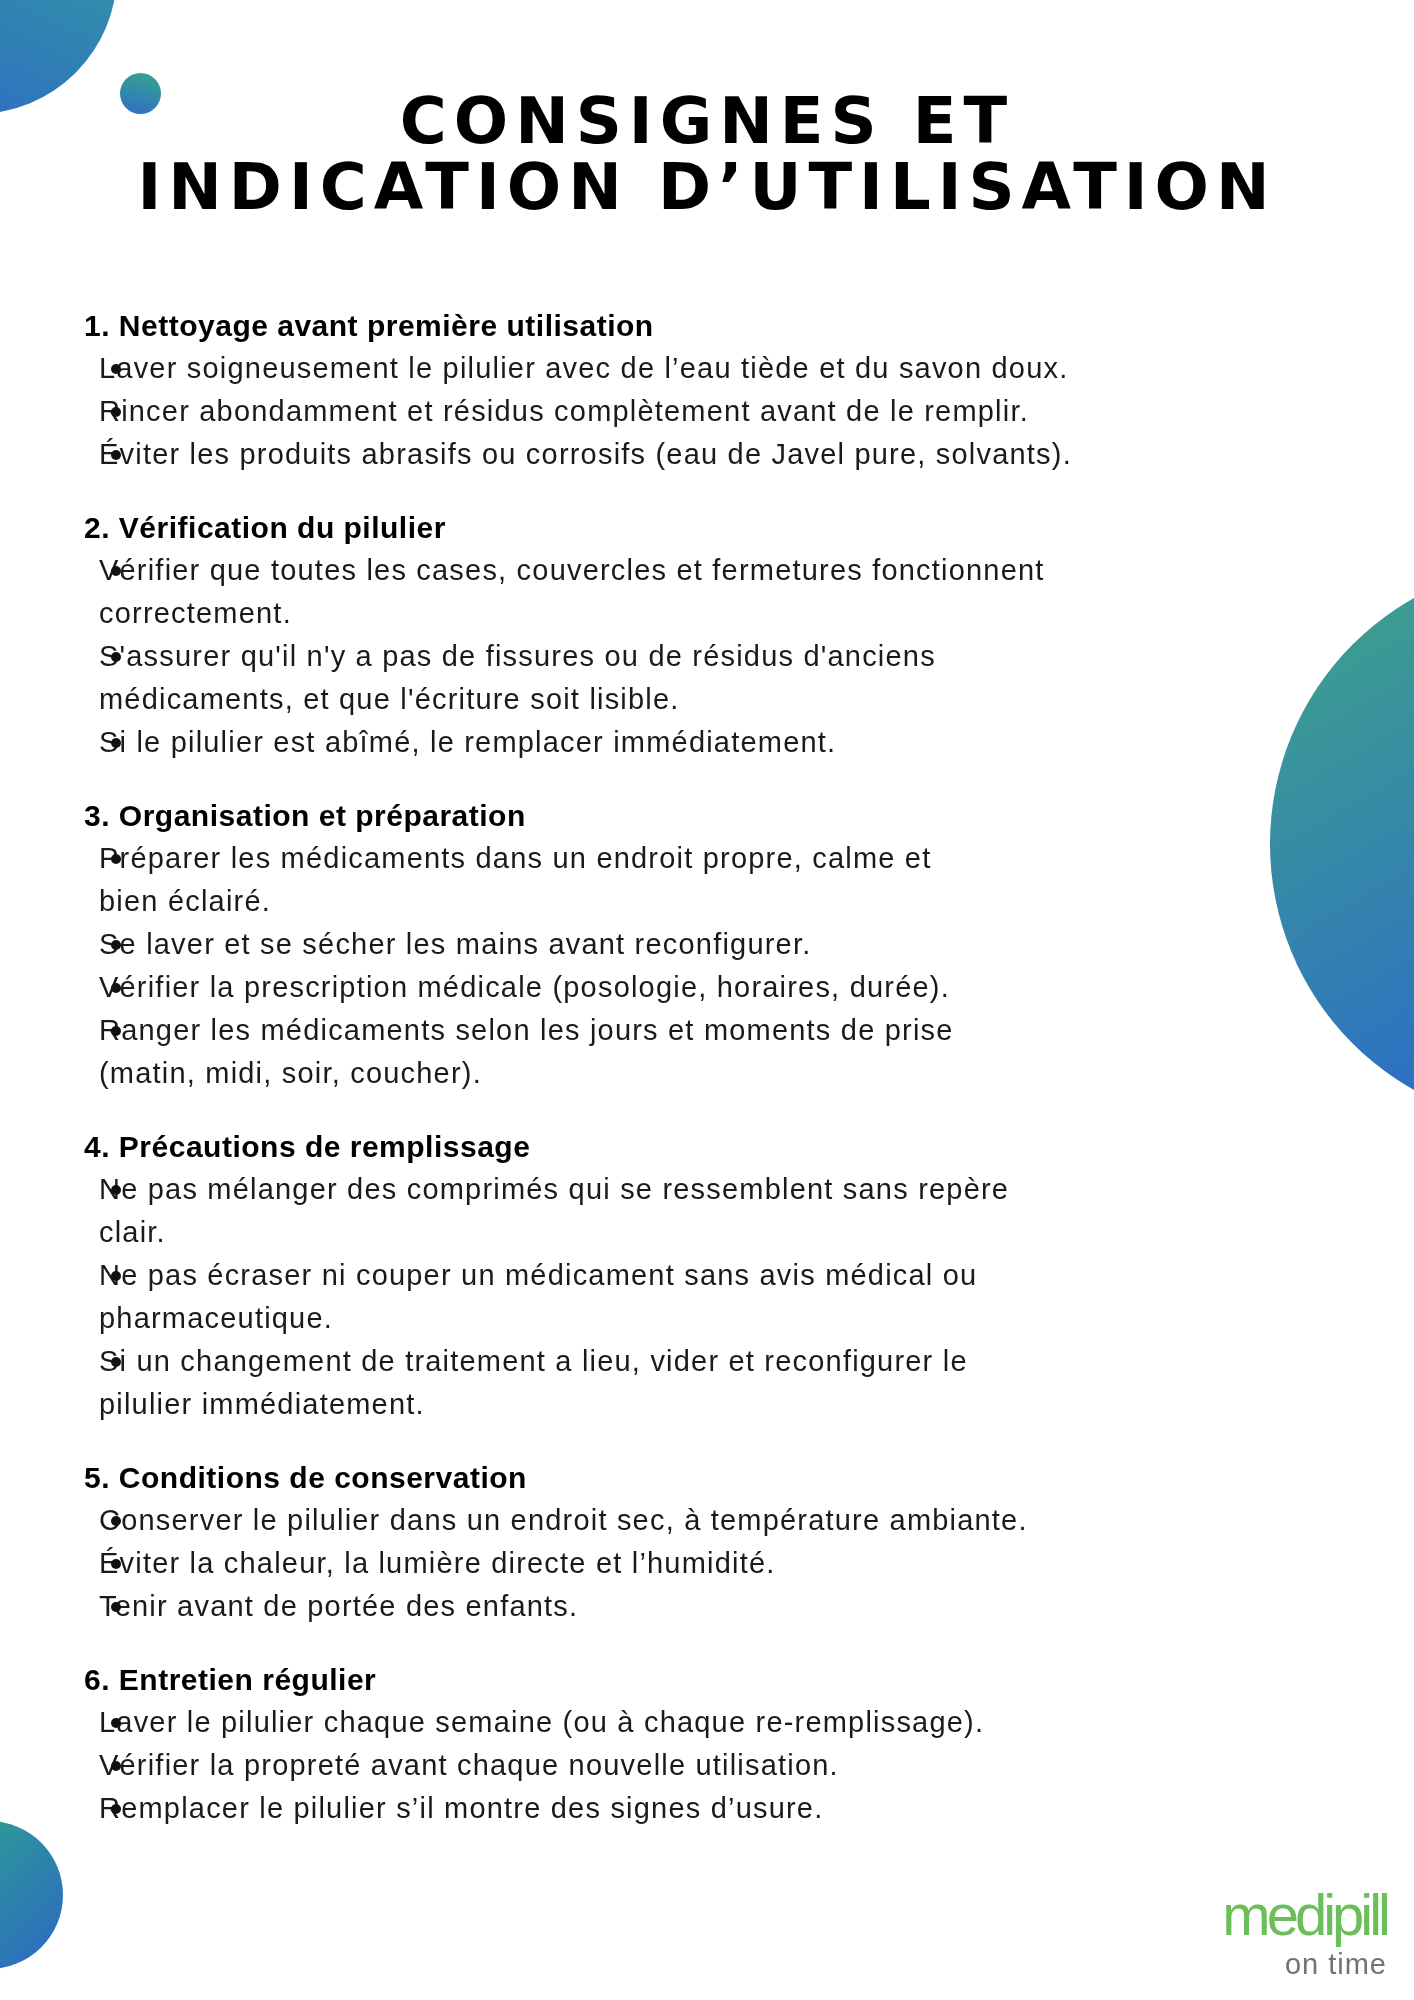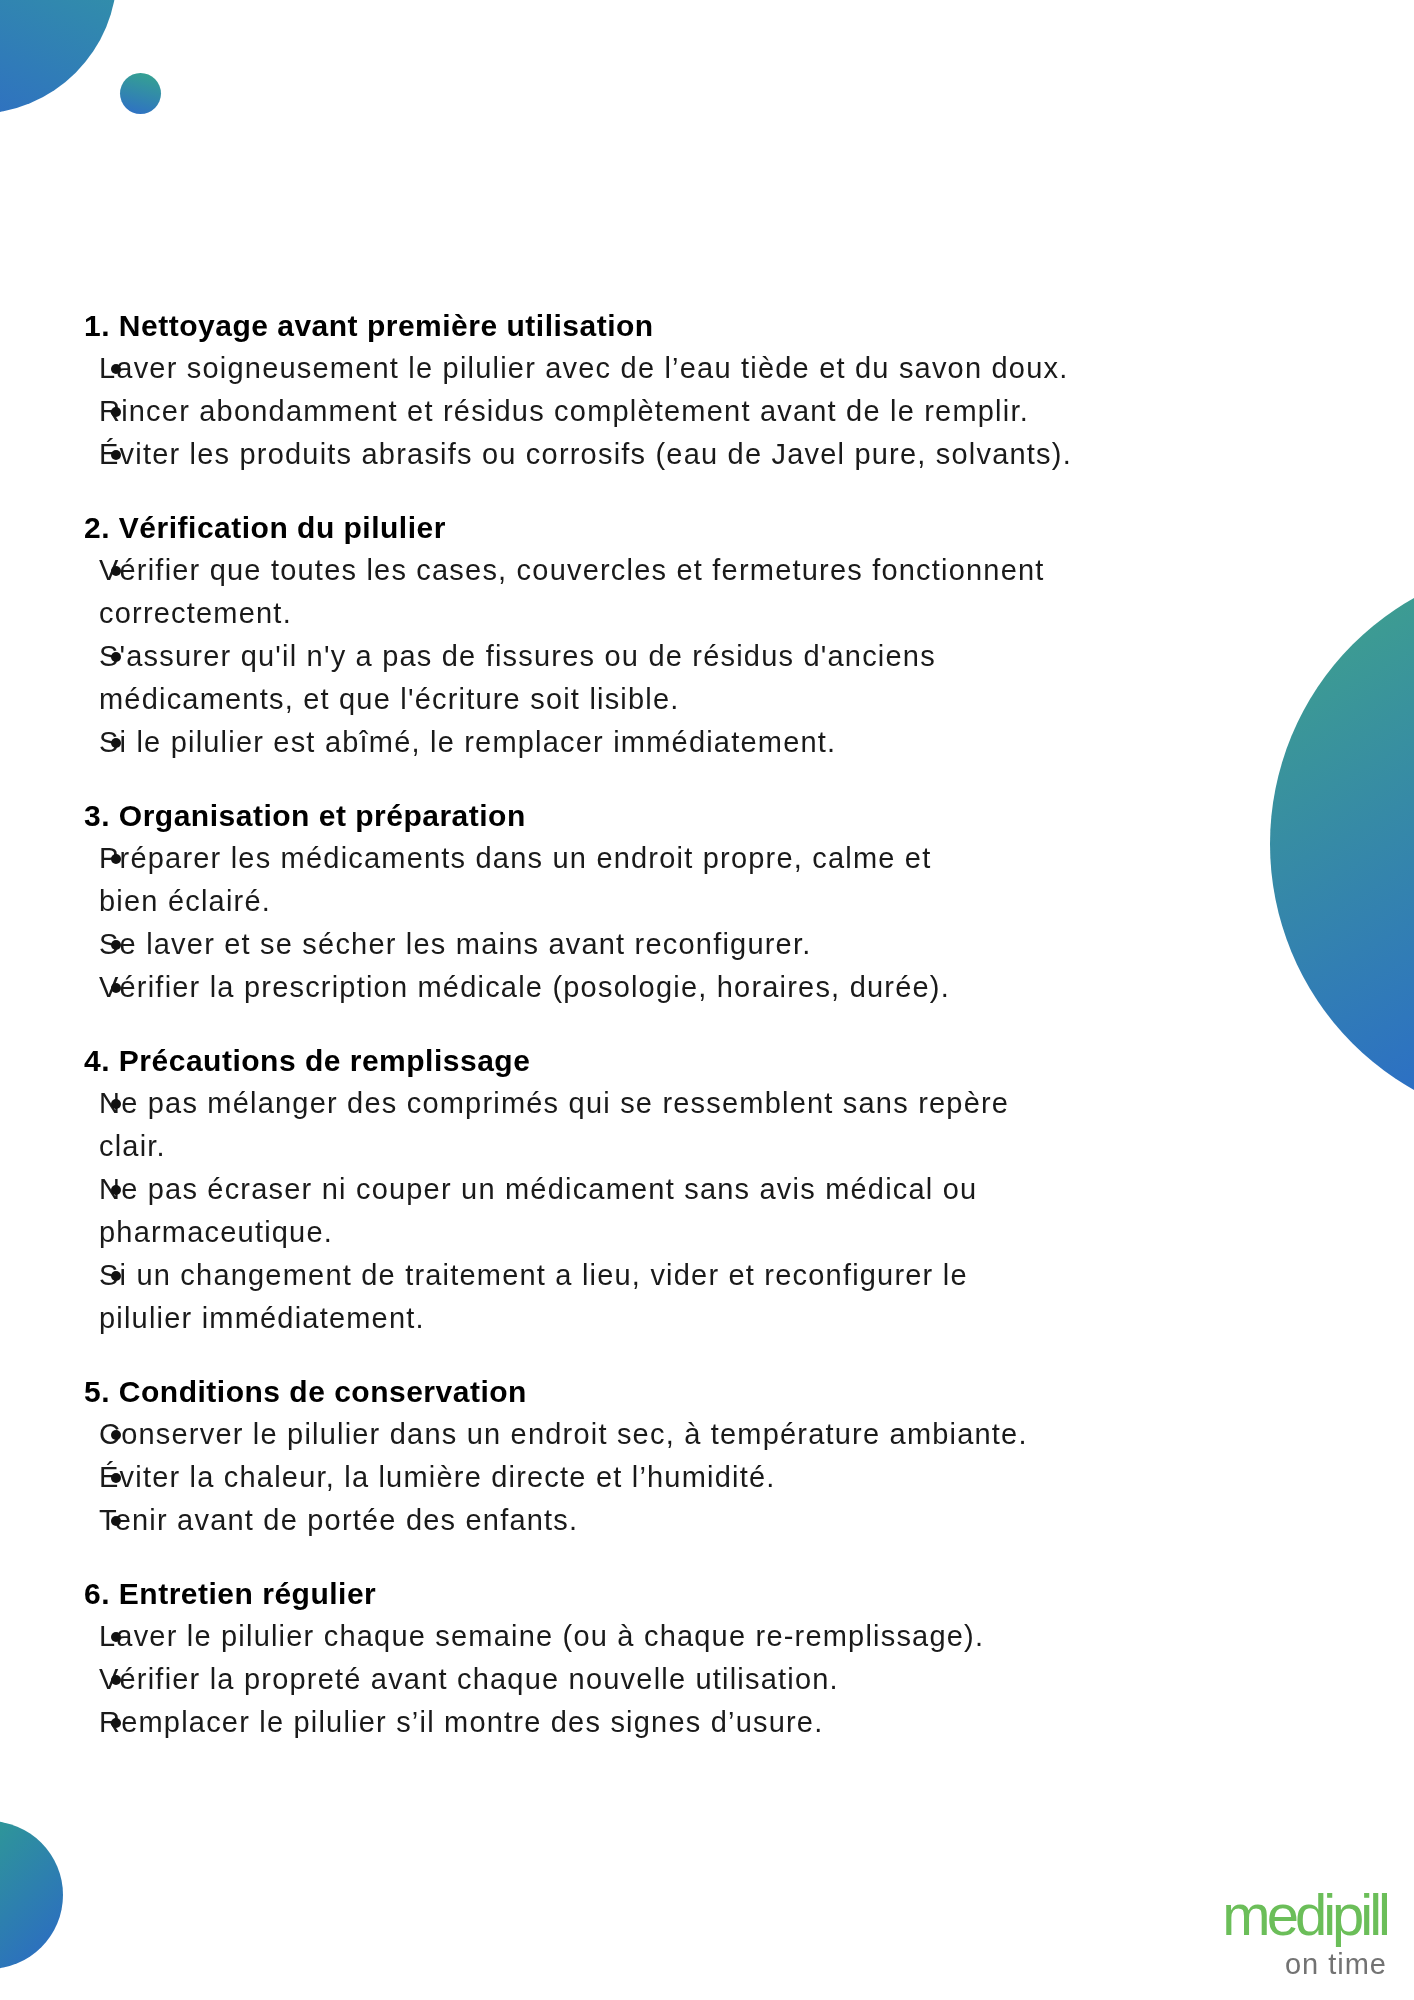--- a/index.html
+++ b/index.html
@@ -101,20 +101,24 @@
 </head>
 <body>
 
 <div class="page">
 
   <div class="circle circle-top-left"></div>
   <div class="circle circle-top-small"></div>
   <div class="circle circle-right"></div>
   <div class="circle circle-bottom-left"></div>
 
+  <h1 class="title">
+    <span class="title-line">CONSIGNES ET</span>
+    <span class="title-line">INDICATION D’UTILISATION</span>
+  </h1>
 
   <main class="content">
 
     <section class="sec">
       <h2 class="sec-heading">1. Nettoyage avant première utilisation</h2>
       <ul class="bullets">
         <li class="bullet">Laver soigneusement le pilulier avec de l’eau tiède et du savon doux.</li>
         <li class="bullet">Rincer abondamment et résidus complètement avant de le remplir.</li>
         <li class="bullet">Éviter les produits abrasifs ou corrosifs (eau de Javel pure, solvants).</li>
       </ul>
@@ -131,20 +135,22 @@
       </ul>
     </section>
 
     <section class="sec">
       <h2 class="sec-heading">3. Organisation et préparation</h2>
       <ul class="bullets">
         <li class="bullet">Préparer les médicaments dans un endroit propre, calme et
 bien éclairé.</li>
         <li class="bullet">Se laver et se sécher les mains avant reconfigurer.</li>
         <li class="bullet">Vérifier la prescription médicale (posologie, horaires, durée).</li>
+        <li class="bullet">Ranger les médicaments selon les jours et moments de prise
+(matin, midi, soir, coucher).</li>
       </ul>
     </section>
 
     <section class="sec">
       <h2 class="sec-heading">4. Précautions de remplissage</h2>
       <ul class="bullets">
         <li class="bullet">Ne pas mélanger des comprimés qui se ressemblent sans repère
 clair.</li>
         <li class="bullet">Ne pas écraser ni couper un médicament sans avis médical ou
 pharmaceutique.</li>

